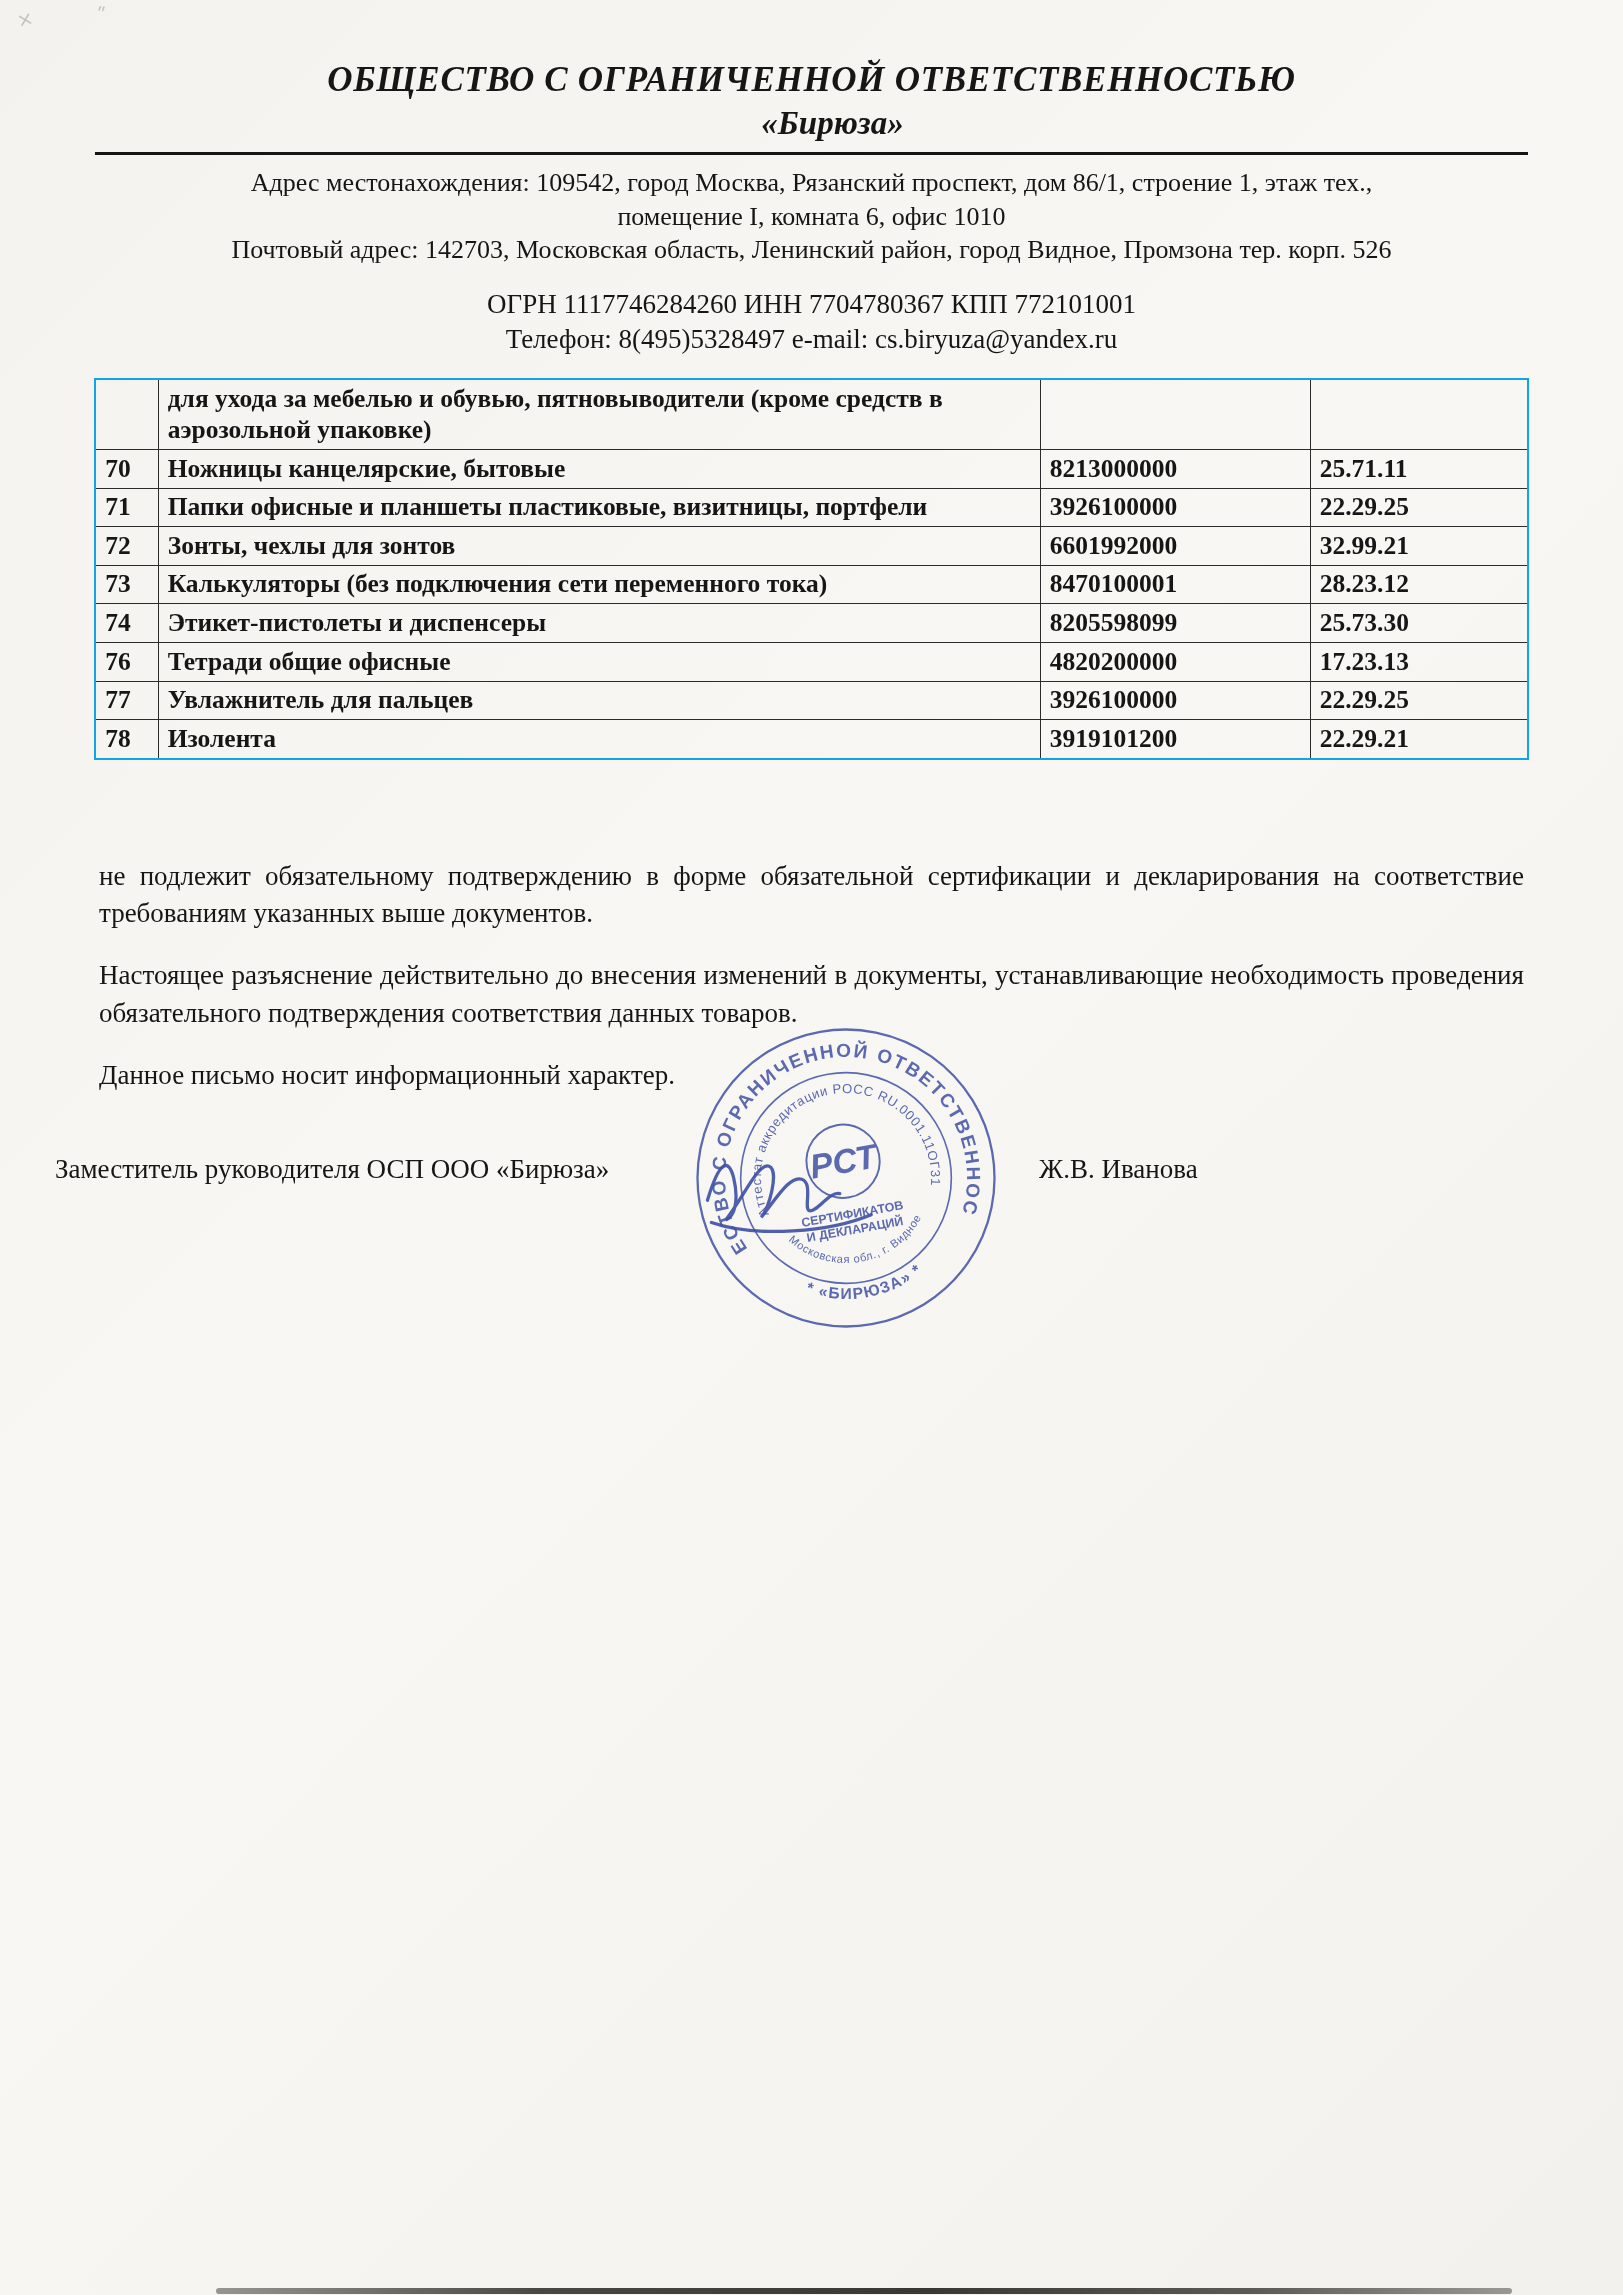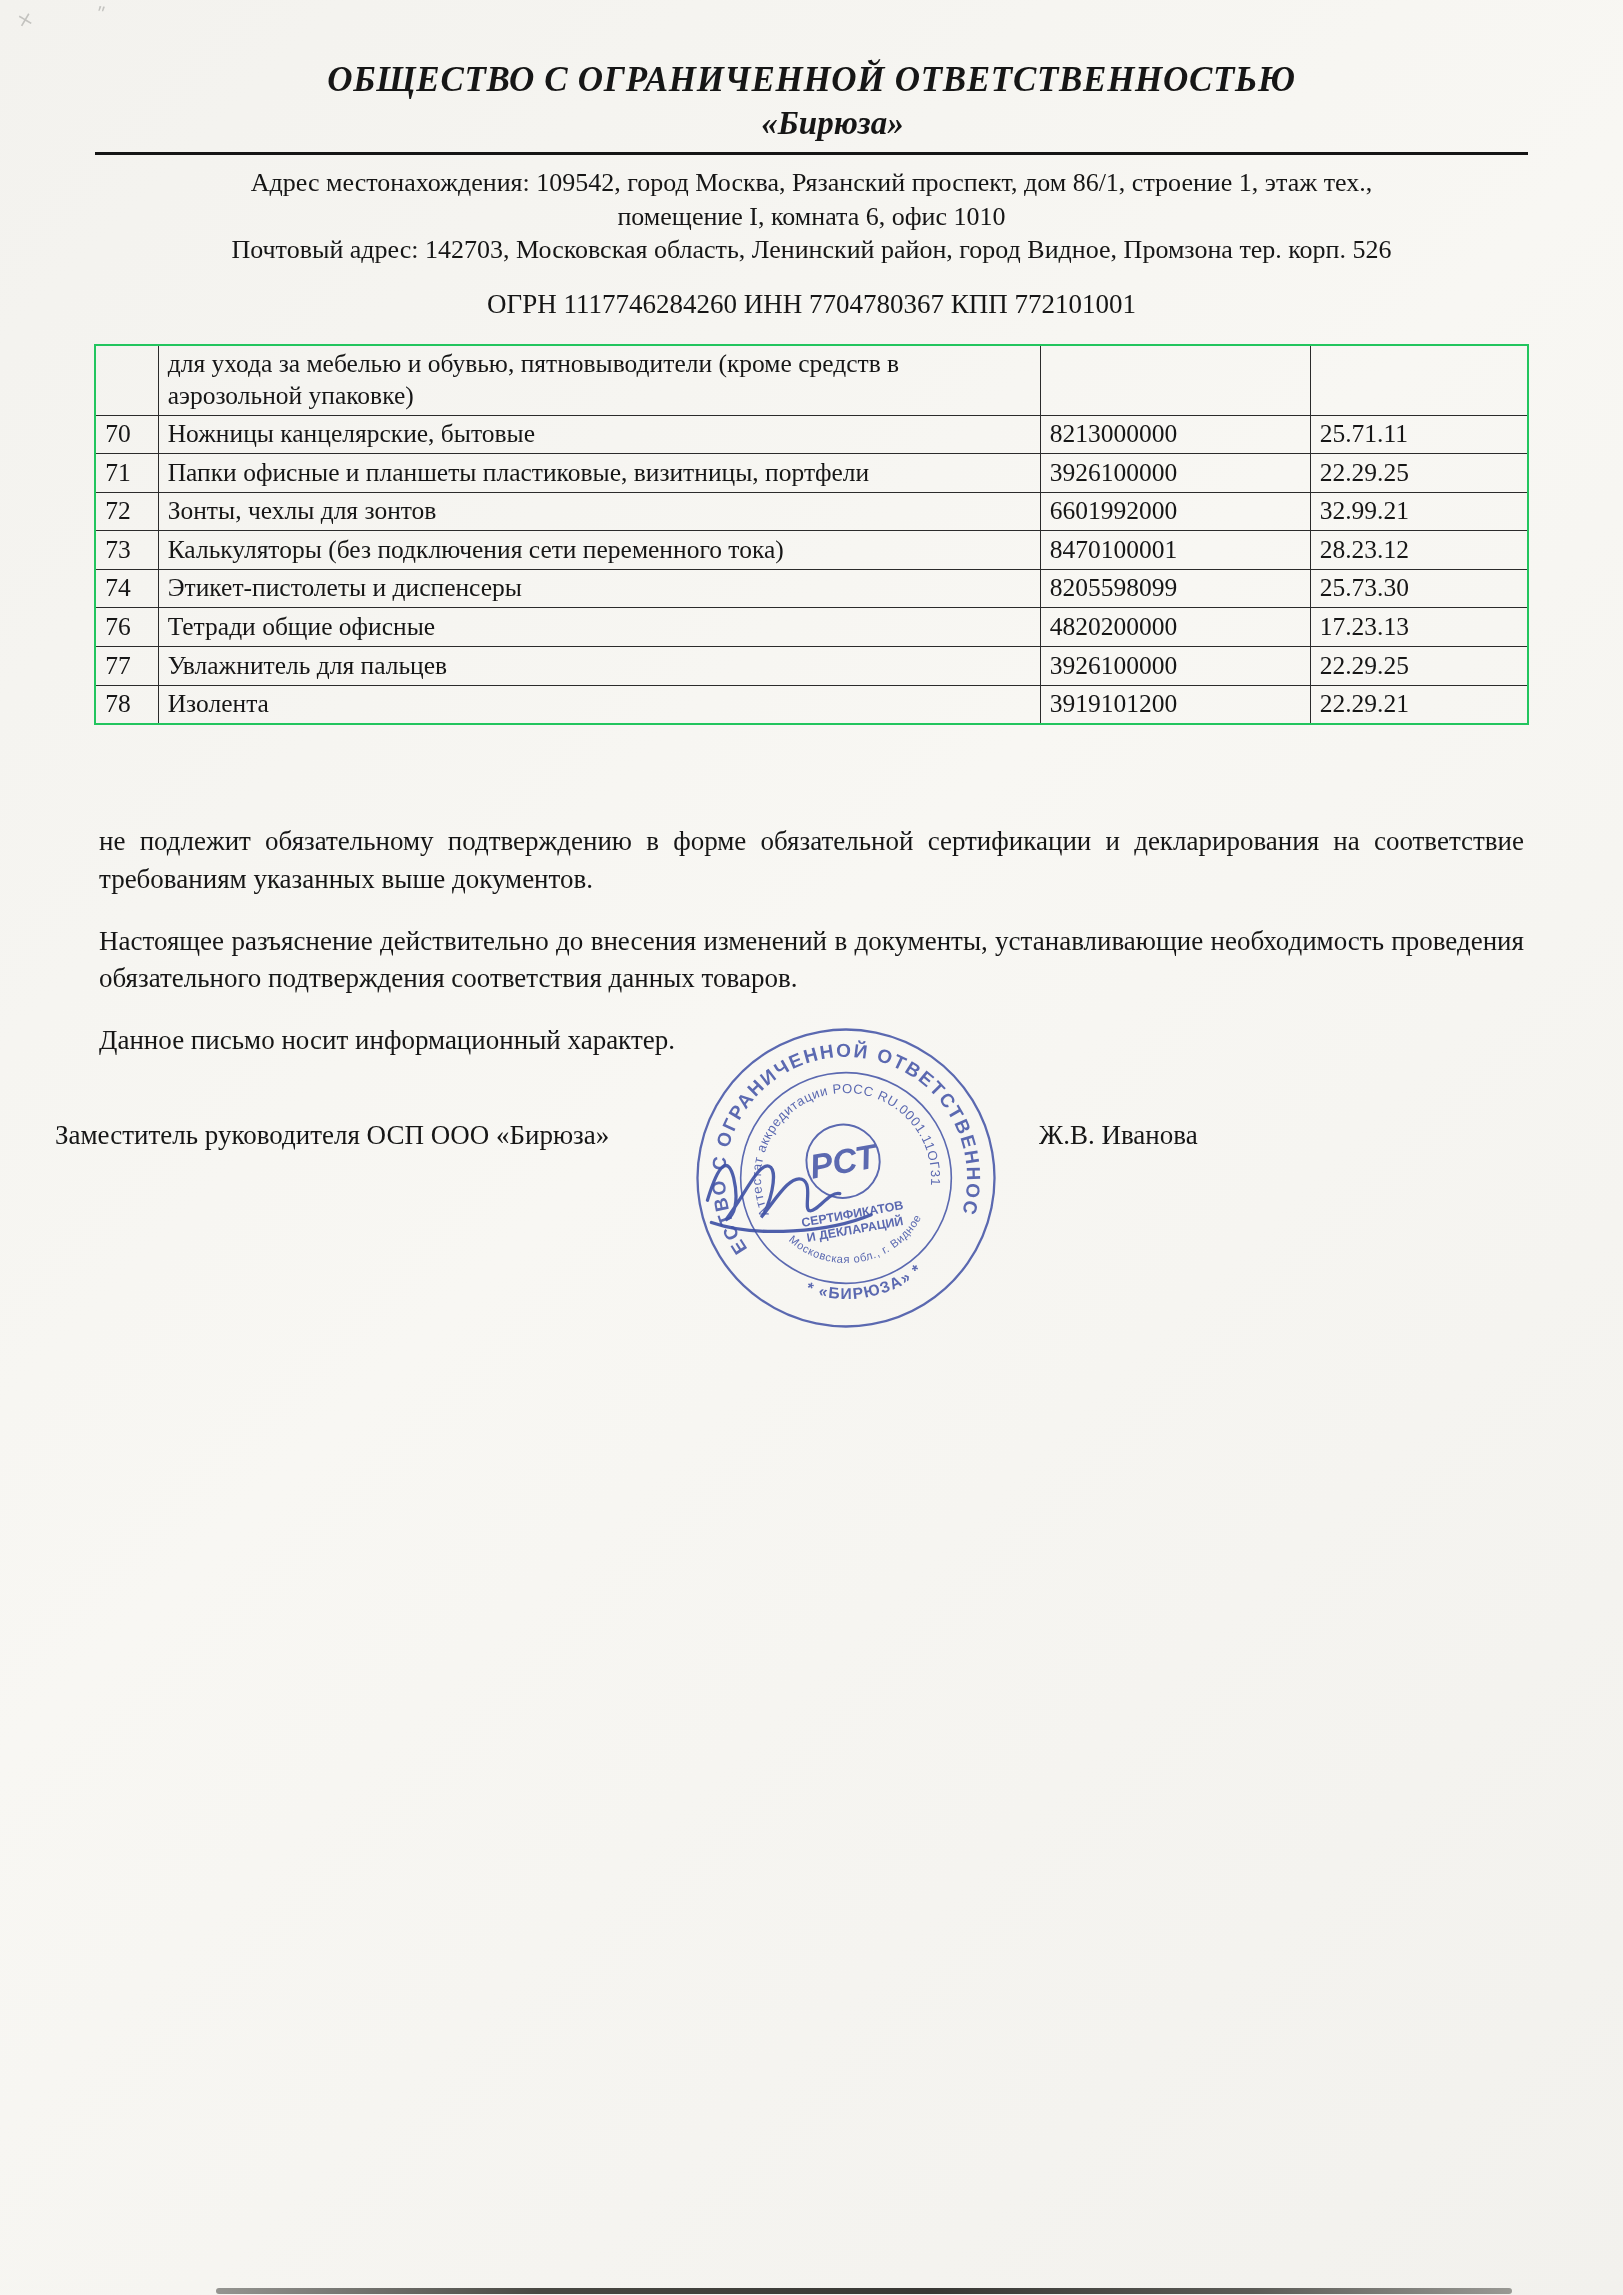--- a/index.html
+++ b/index.html
@@ -37,21 +37,21 @@
     border-collapse: collapse;
     table-layout: fixed;
   }
   table.goods td {
     border: 1.3px solid #2b2b2b;
     font-size: 25.5px; line-height: 1.22;
     padding: 2.6px 9.2px 3.9px 9.2px;
     vertical-align: top;
     overflow: hidden;
   }
-  table.goods { border: 2px solid #22c55e; }
+  table.goods { border: 2px solid #0ea5e9; font-weight: bold; }
   td.c-no   { text-align: left; padding-left: 11.8px; }
   td.c-code { }
   td.c-okpd { }
 
   
   .bodytext { width: 1425px; margin: 98px auto 0 99px; }
   .para {
     font-size: 27px; line-height: 1.38; text-align: justify;
     margin: 0 0 25px 0;
   }
@@ -110,20 +110,21 @@
 
   <div class="letterhead">
     <div class="org-title">ОБЩЕСТВО С ОГРАНИЧЕННОЙ ОТВЕТСТВЕННОСТЬЮ</div>
     <div class="org-name">«Бирюза»</div>
     <div class="rule"></div>
     <div class="addr">Адрес местонахождения: 109542, город Москва, Рязанский проспект, дом 86/1, строение 1, этаж тех.,</div>
     <div class="addr">помещение I, комната 6, офис 1010</div>
     <div class="addr">Почтовый адрес: 142703, Московская область, Ленинский район, город Видное, Промзона тер. корп. 526</div>
     <div class="reg-block">
       <div class="reg-line">ОГРН 1117746284260 ИНН 7704780367 КПП 772101001</div>
+      <div class="reg-line">Телефон: 8(495)5328497 e-mail: cs.biryuza@yandex.ru</div>
     </div>
   </div>
 
   <table class="goods">
     <colgroup>
       <col style="width:63px">
       <col style="width:882px">
       <col style="width:270px">
       <col style="width:218px">
     </colgroup>

